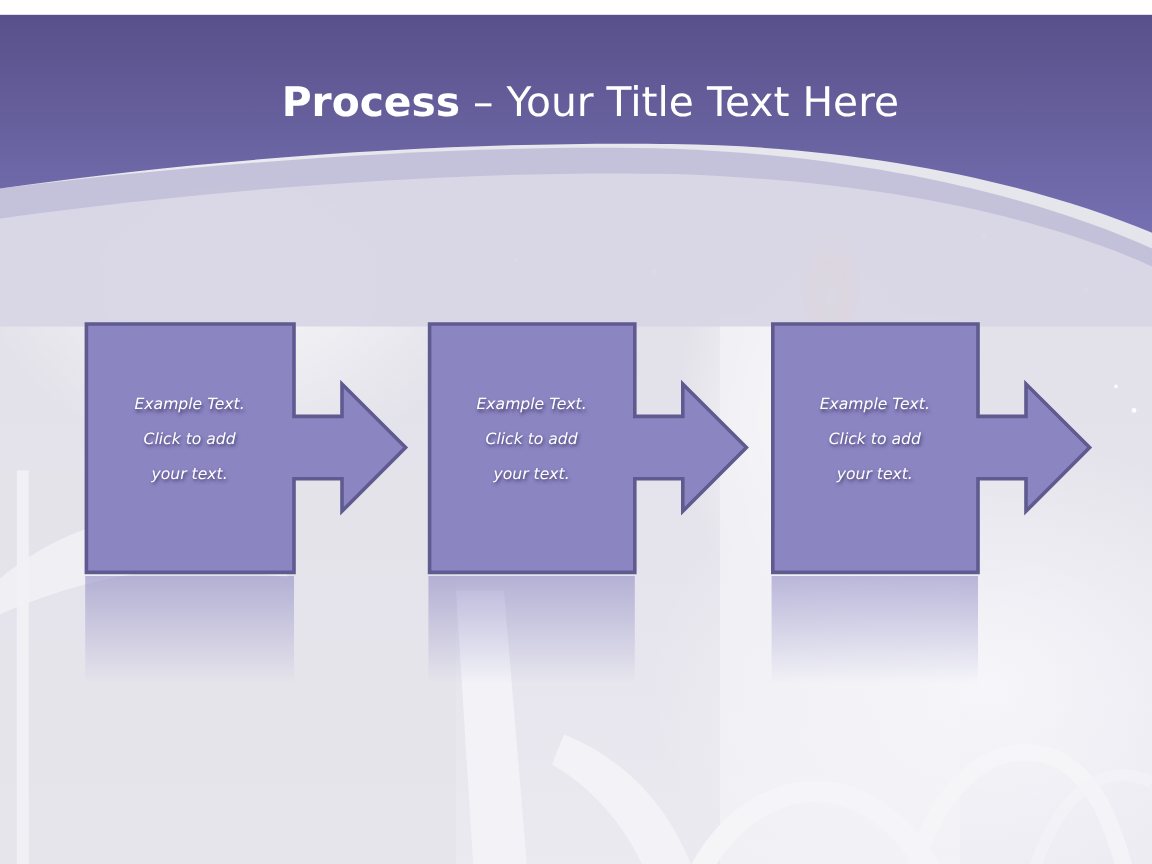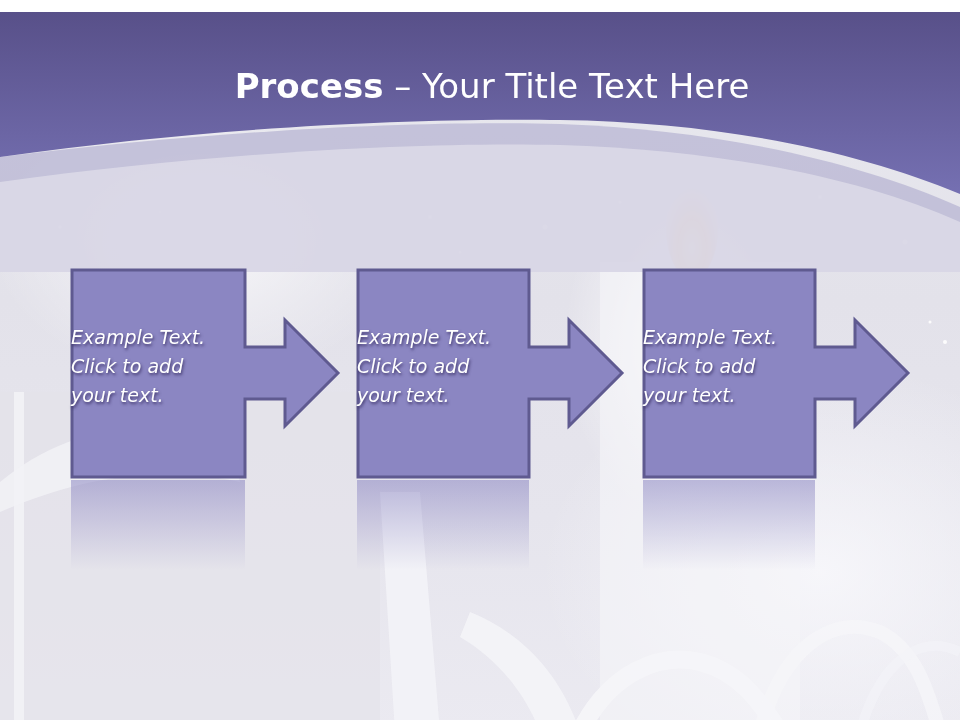--- a/index.html
+++ b/index.html
@@ -28,23 +28,23 @@
       letter-spacing: 0px;
     }
     .title .strong { font-weight: bold; }
     .title .light { font-weight: normal; }
     .step {
       position: absolute; width: 270px; height: 300px;
     }
     .step svg { position: absolute; left: 0; top: 0; overflow: visible; }
     .step-text {
       position: absolute; left: 0; top: 54px; width: 174px;
-      text-align: left; color: #ffffff;
+      text-align: center; color: #ffffff;
       font-family: "DejaVu Sans", "Liberation Sans", sans-serif;
-      font-style: italic; font-size: 19px; line-height: 29px;
+      font-style: italic; font-size: 13px; line-height: 29px;
       text-shadow: 1px 2px 3px rgba(40,30,80,0.75);
     }
     .step-text span { display: block; white-space: nowrap; }
   </style>
 </head>
 <body>
 
 <div class="slide">
 
   <svg class="bg-deco" width="960" height="720">

